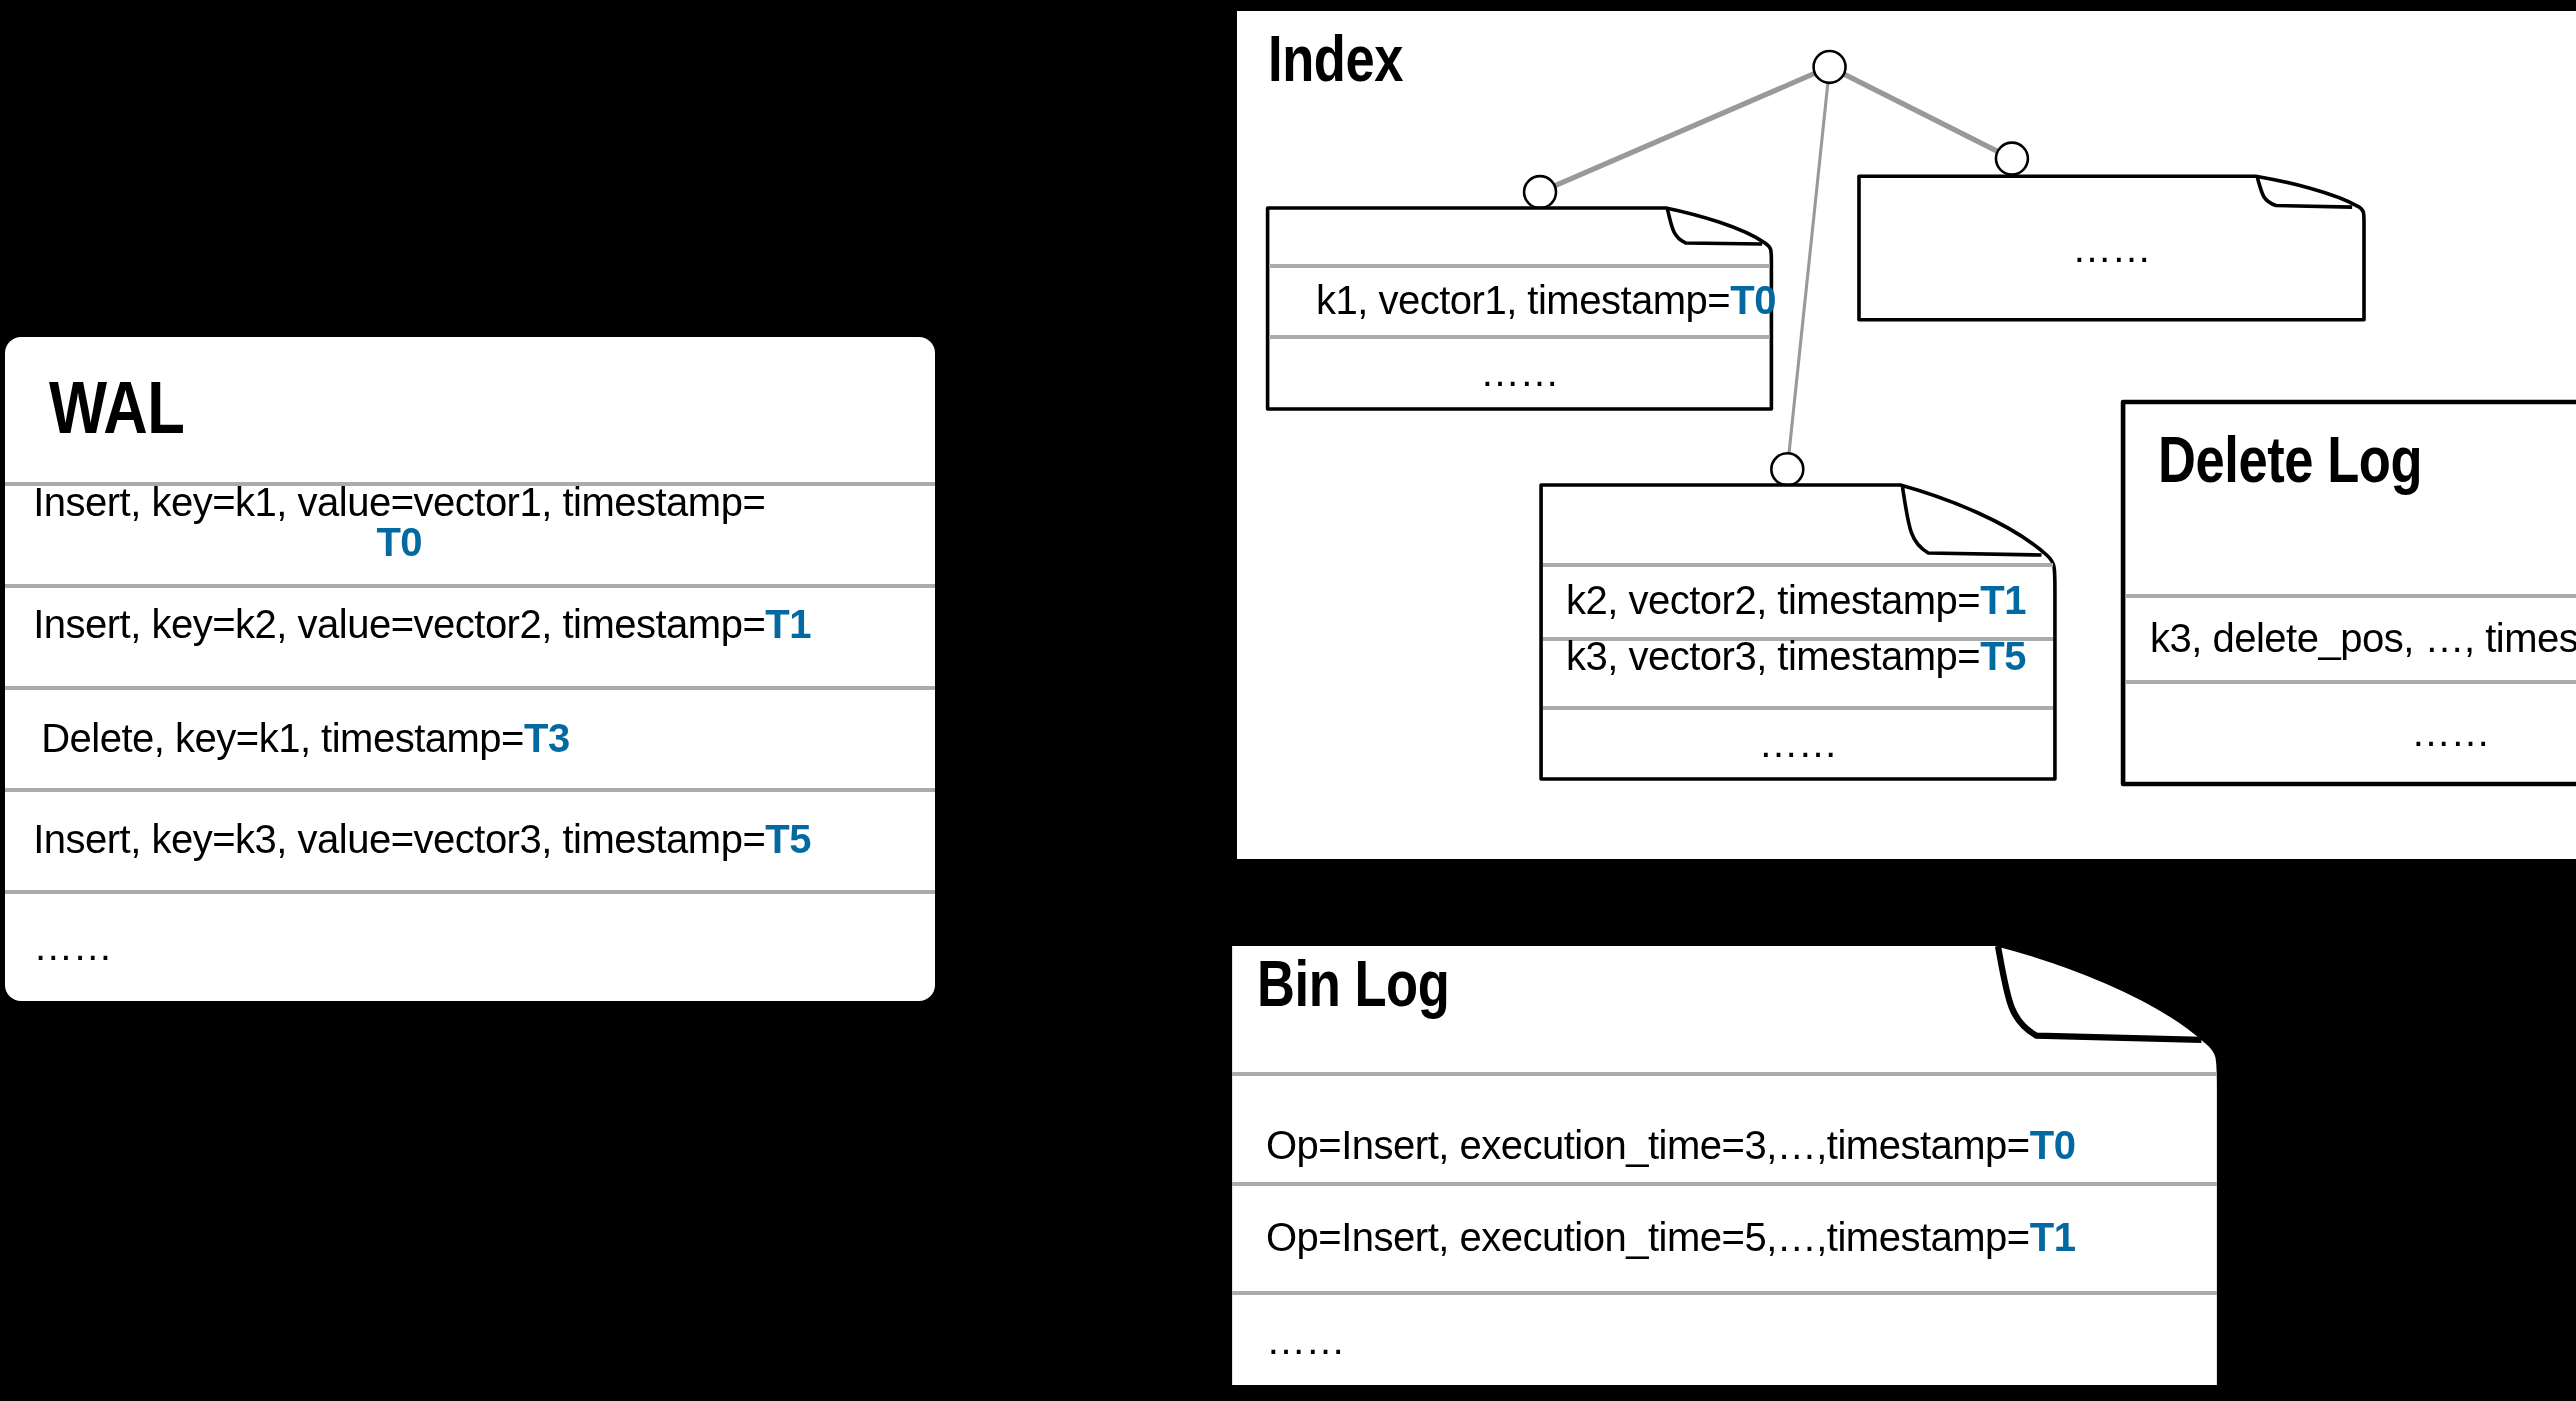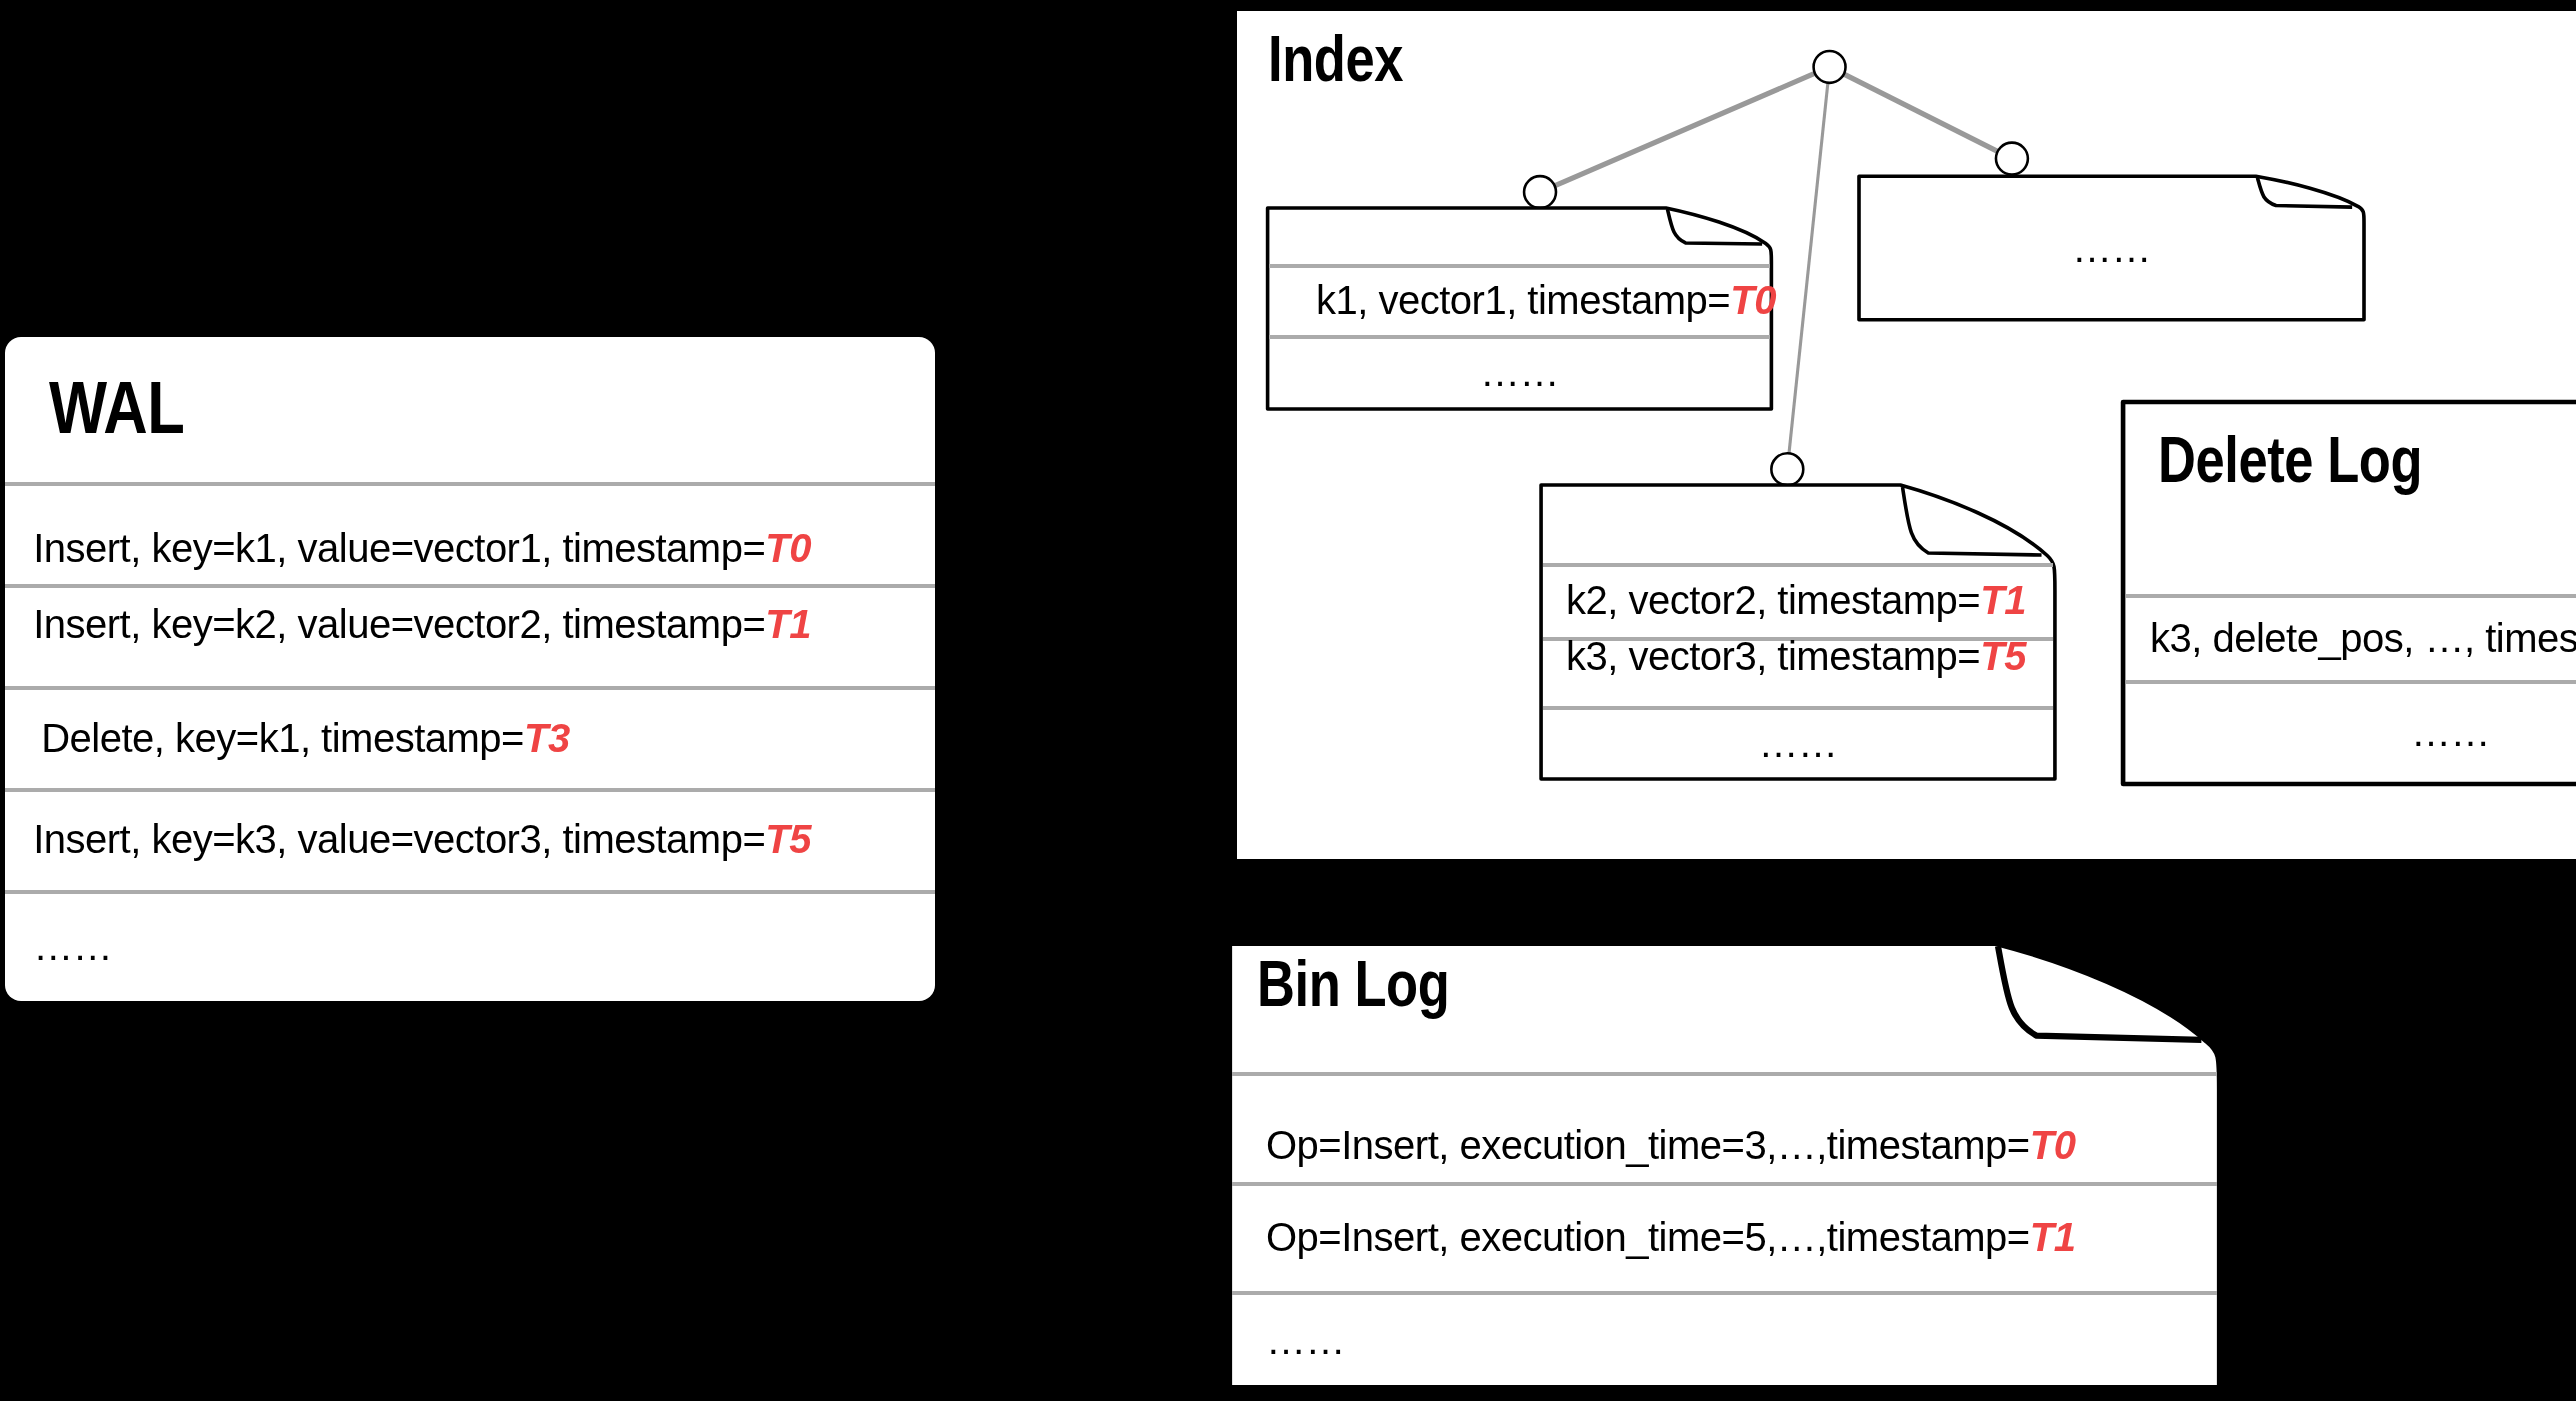--- a/index.html
+++ b/index.html
@@ -6,37 +6,37 @@
   #page{position:relative;width:2817px;height:1402px;background:#000000;
         font-family:"Liberation Sans","DejaVu Sans",sans-serif;overflow:hidden;}
   .panel{position:absolute;background:#ffffff;border:4.1px solid #000;box-sizing:border-box;}
   .whitebox{position:absolute;background:#ffffff;border-radius:16px;padding-left:40px;}
   .docbox{position:absolute;}
   .docbox svg{position:absolute;left:0;top:0;overflow:visible;}
   .title{position:absolute;font-weight:700;color:#000;letter-spacing:-0.5px;
          transform:scaleX(.82);transform-origin:0 0;white-space:nowrap;line-height:1;}
   .row{position:absolute;display:flex;align-items:center;font-size:40px;
        letter-spacing:-0.5px;color:#000;white-space:nowrap;line-height:1;}
-  .row .tval{color:#ef4444;font-weight:700;font-style:italic;}
+  .row .tval{color:#0369a1;font-weight:700;}
   .center{justify-content:center;left:0;right:0;}
   .sep{position:absolute;height:4.1px;background:#ababab;}
 </style>
 </head>
 <body>
 
 <div id="page">
 
   <div class="whitebox" style="left:5.2px;top:337px;width:890px;height:664px;">
     <div class="title" style="left:44px;top:33px;font-size:75px;">WAL</div>
     <div class="sep" style="left:0;right:0;top:145px;"></div>
     <div class="sep" style="left:0;right:0;top:247px;"></div>
     <div class="sep" style="left:0;right:0;top:349px;"></div>
     <div class="sep" style="left:0;right:0;top:451px;"></div>
     <div class="sep" style="left:0;right:0;top:553px;"></div>
-    <div class="row" style="left:28px;top:145px;height:131px;">
+    <div class="row" style="left:28px;top:145px;height:131px;flex-direction:column;">
       <span>Insert, key=k1, value=vector1, timestamp=</span>
         <span class="tval">T0</span>
     </div>
     <div class="row" style="left:28px;top:236px;height:102px;">
       <span>Insert, key=k2, value=vector2, timestamp=</span>
         <span class="tval">T1</span>
     </div>
     <div class="row" style="left:36px;top:349px;height:104px;">
       <span>Delete, key=k1, timestamp=</span>
         <span class="tval">T3</span>

